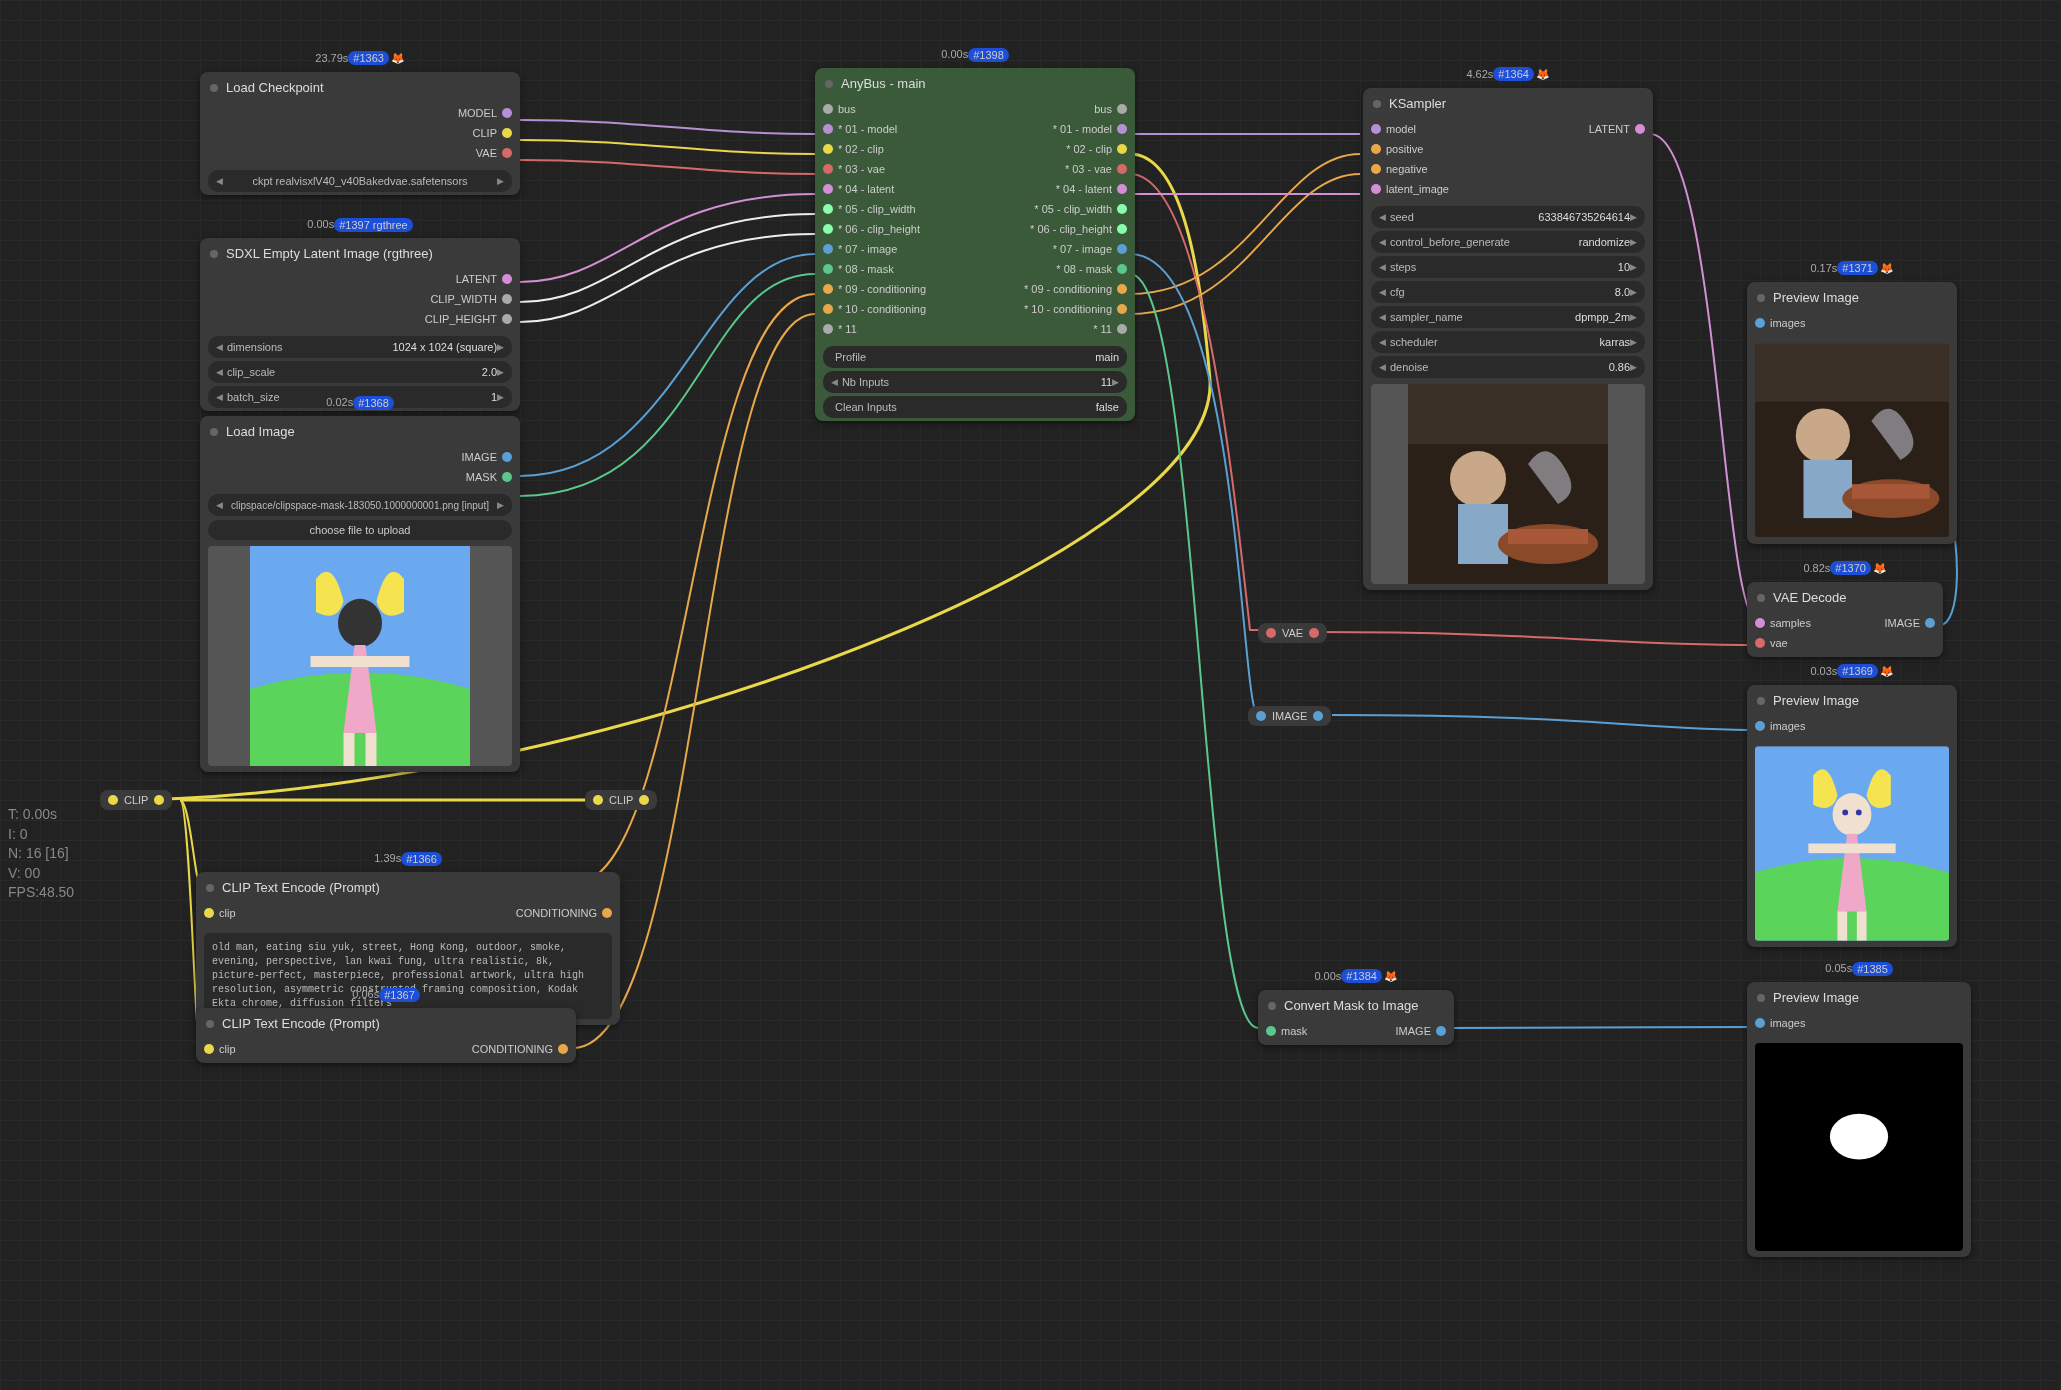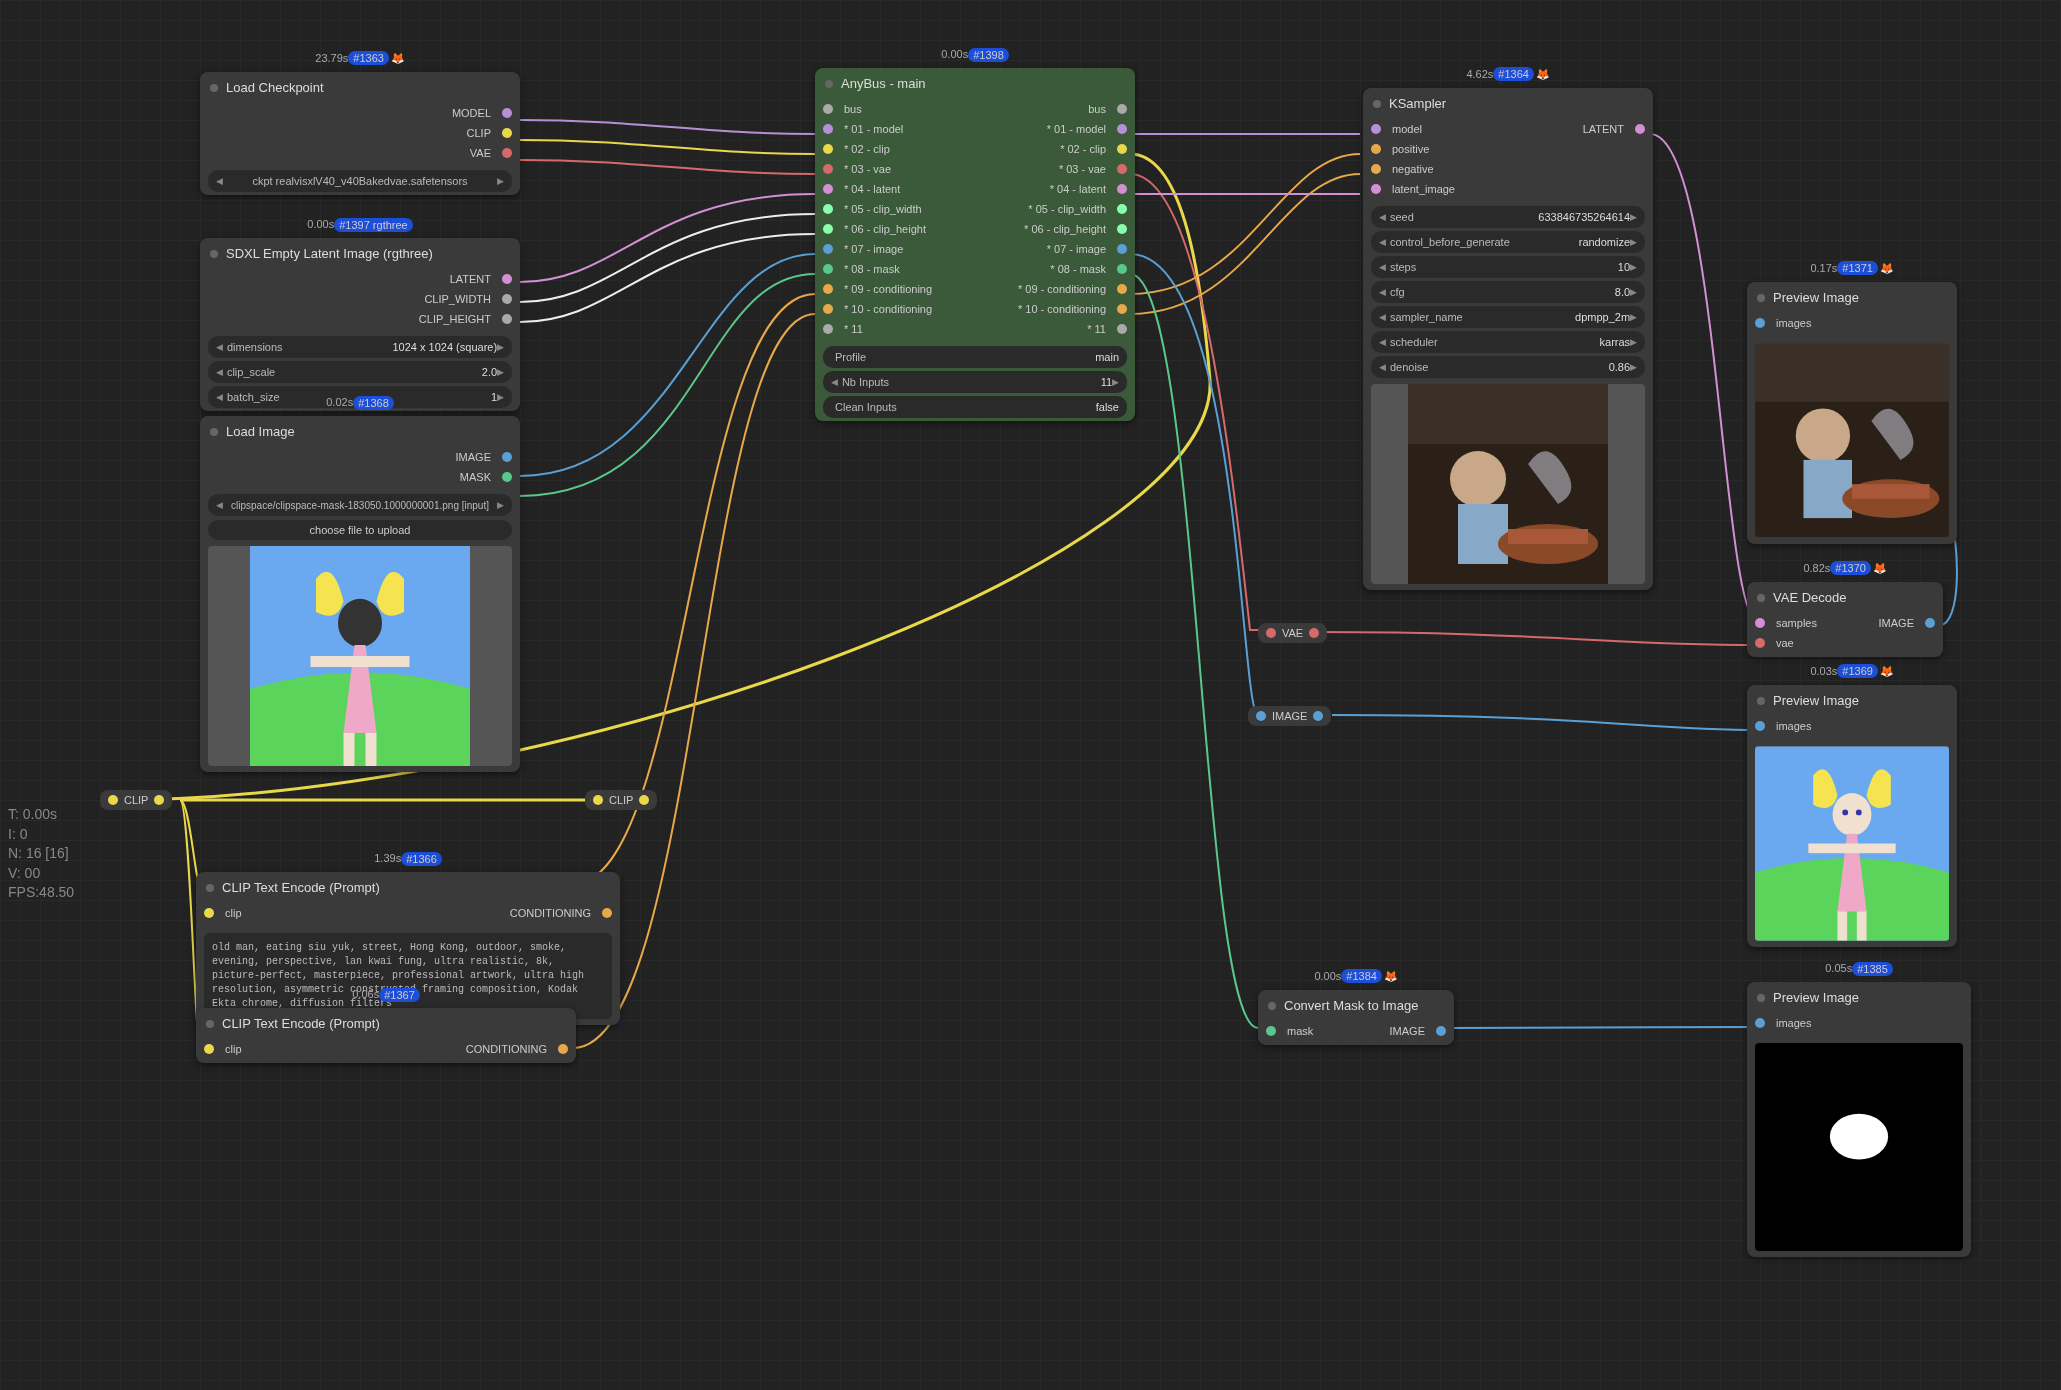--- a/index.html
+++ b/index.html
@@ -9,21 +9,21 @@
 svg.wires{position:absolute;inset:0;width:100%;height:100%;pointer-events:none}
 .node{position:absolute;background:#3a3a3a;border-radius:8px;font-size:12px;box-shadow:0 2px 6px rgba(0,0,0,.5)}
 .node.green{background:#3a5a3a}
 .node-badge{position:absolute;top:-20px;left:4px;right:4px;display:flex;justify-content:center;font-size:11px;color:#aaa}
 .node-id{background:#1d4ed8;padding:1px 5px;border-radius:7px;color:#ccc}
 .emoji{margin-left:2px}
 .node-title{display:flex;align-items:center;padding:8px 10px;font-size:13px;color:#ddd}
 .dot{width:8px;height:8px;border-radius:50%;background:#666;margin-right:8px;flex-shrink:0}
 .ports{padding:0 8px 4px}
 .port-row{display:flex;justify-content:space-between;align-items:center;height:20px;font-size:11px;position:relative}
-.port-l,.port-r{display:flex;align-items:center;gap:11px}
+.port-l,.port-r{display:flex;align-items:center;gap:5px}
 .port-r{flex-direction:row-reverse}
 .pdot{width:10px;height:10px;border-radius:50%;flex-shrink:0}
 .widget{margin:3px 8px;background:#2a2a2a;border-radius:10px;padding:3px 8px;display:flex;align-items:center;justify-content:space-between;font-size:11px;color:#bbb;height:22px}
 .widget .arrow{color:#888;font-size:9px}
 .widget .wlabel{flex:1;padding:0 4px}
 .widget .wval{color:#ddd;text-align:right}
 .textarea{margin:6px 8px;background:#2a2a2a;border-radius:6px;padding:8px;font-size:10px;color:#bbb;font-family:Liberation Mono, monospace;line-height:1.4;min-height:60px}
 .btn{margin:4px 8px;background:#2a2a2a;border-radius:10px;padding:4px 8px;text-align:center;font-size:11px;color:#ccc}
 .preview-img{margin:6px 8px;border-radius:4px;display:block;width:calc(100% - 16px);background:#555}
 .reroute{position:absolute;background:#3a3a3a;border-radius:8px;padding:4px 8px;display:flex;align-items:center;gap:6px;font-size:11px}

